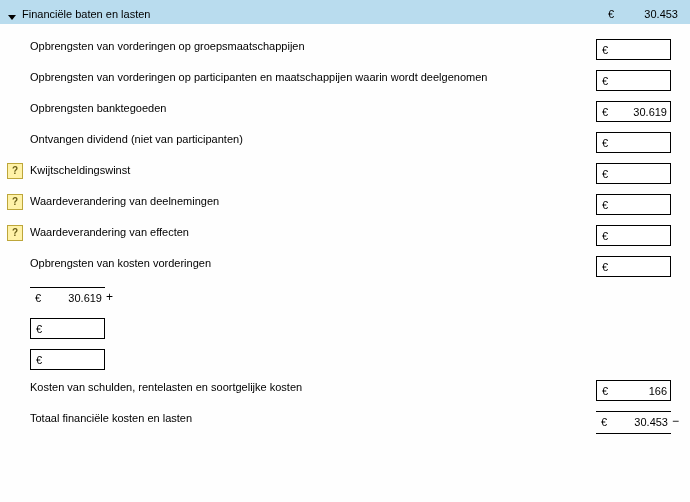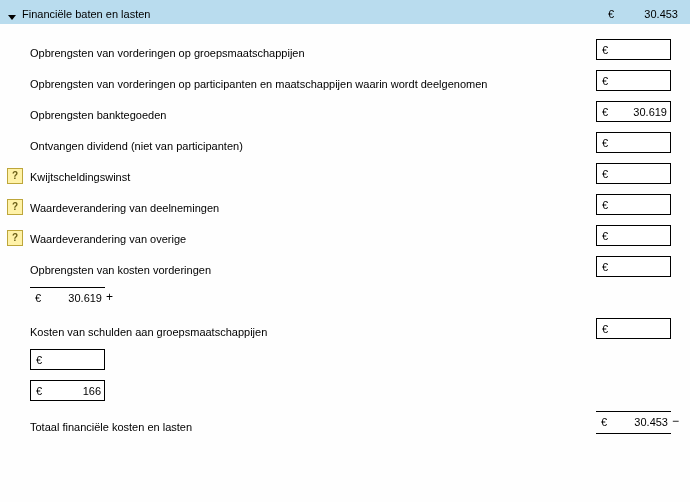--- a/index.html
+++ b/index.html
@@ -25,21 +25,21 @@
     border-top: 5px solid #000;
     margin-right: 6px;
   }
   .header .title { flex: 0 0 auto; }
   .header .spacer { flex: 1 1 auto; }
   .header .cur { width: 18px; text-align: left; }
   .header .amt { width: 56px; text-align: right; padding-right: 4px; }
   .body { padding: 10px 0 12px 0; }
   .row {
     display: flex;
-    align-items: flex-end;
+    align-items: flex-start;
     padding: 5px 8px 5px 0;
     min-height: 28px;
   }
   .hintcol {
     width: 30px;
     display: flex;
     justify-content: center;
     align-items: center;
   }
   .hint {
@@ -182,21 +182,21 @@
       <span class="cur">€</span>
       <input value="" style="">
     </div>
     <div class="signspacer"></div>
   </div>
 
   <div class="row">
     <div class="hintcol">
         <div class="hint">?</div>
       </div>
-    <div class="label">Waardeverandering van overige</div>
+    <div class="label">Waardeverandering van effecten</div>
     <div class="field">
       <span class="cur">€</span>
       <input value="" style="">
     </div>
     <div class="signspacer"></div>
   </div>
 
   <div class="row">
     <div class="hintcol"></div>
     <div class="label">Opbrengsten van kosten vorderingen</div>
@@ -211,39 +211,39 @@
     <div class="hintcol"></div>
     <div class="sumcell">
       <span class="cur">€</span>
       <span class="val">30.619</span>
     </div>
     <div class="sign">+</div>
   </div>
 
   <div class="row">
     <div class="hintcol"></div>
-    <div class="label">Kosten van schulden aan groepsmaatschappijen</div>
-    <div class="field">
-      <span class="cur">€</span>
-      <input value="" style="">
-    </div>
-    <div class="signspacer"></div>
-  </div>
-
-  <div class="row">
-    <div class="hintcol"></div>
-    <div class="field">
-      <span class="cur">€</span>
-      <input value="" style="">
-    </div>
-    <div class="signspacer"></div>
-  </div>
-
-  <div class="row">
-    <div class="hintcol"></div>
+    <div class="field">
+      <span class="cur">€</span>
+      <input value="" style="">
+    </div>
+    <div class="signspacer"></div>
+  </div>
+
+  <div class="row">
+    <div class="hintcol"></div>
+    <div class="field">
+      <span class="cur">€</span>
+      <input value="" style="">
+    </div>
+    <div class="signspacer"></div>
+  </div>
+
+  <div class="row">
+    <div class="hintcol"></div>
+    <div class="label">Kosten van schulden, rentelasten en soortgelijke kosten</div>
     <div class="field">
       <span class="cur">€</span>
       <input value="166" style="">
     </div>
     <div class="signspacer"></div>
   </div>
 
   <div class="row" style="padding-bottom:0">
     <div class="hintcol"></div>
     <div class="label">Totaal financiële kosten en lasten</div>

